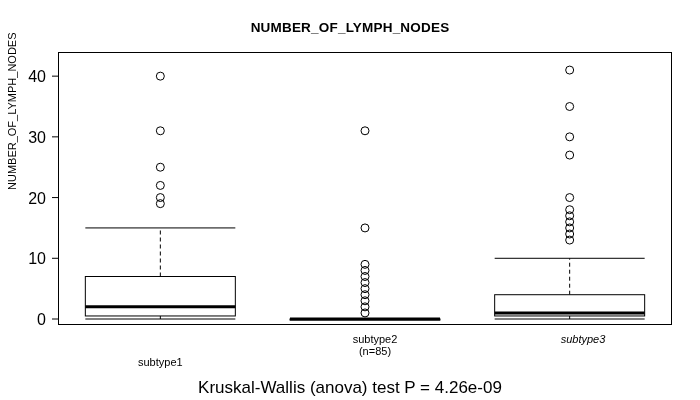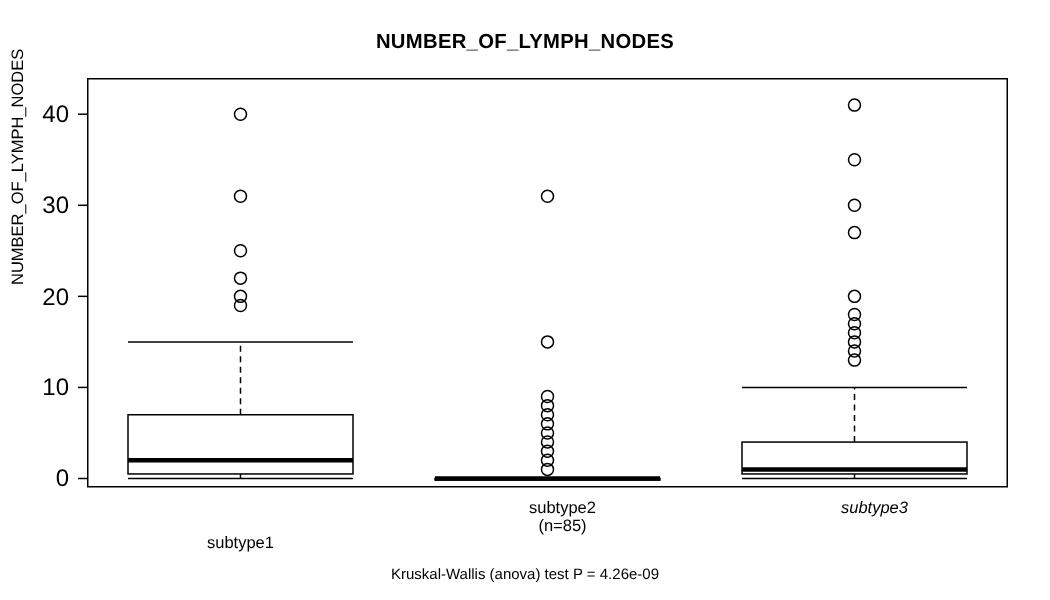--- a/index.html
+++ b/index.html
@@ -41,21 +41,21 @@
     transform: rotate(-90deg);
     transform-origin: left top;
     white-space: nowrap;
   }
   .subcaption {
     position: absolute;
     left: 0;
     top: 378px;
     width: 700px;
     text-align: center;
-    font-size: 10px;
+    font-size: 17px;
   }
   .plot-frame {
     position: absolute;
     left: 58px;
     top: 52px;
     width: 614px;
     height: 273px;
     border: 1px solid #000000;
     box-sizing: border-box;
   }

